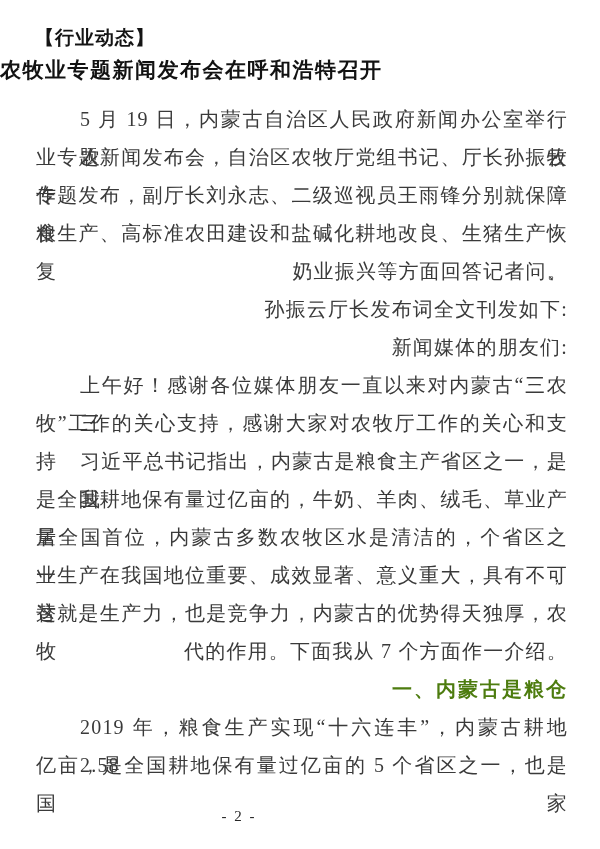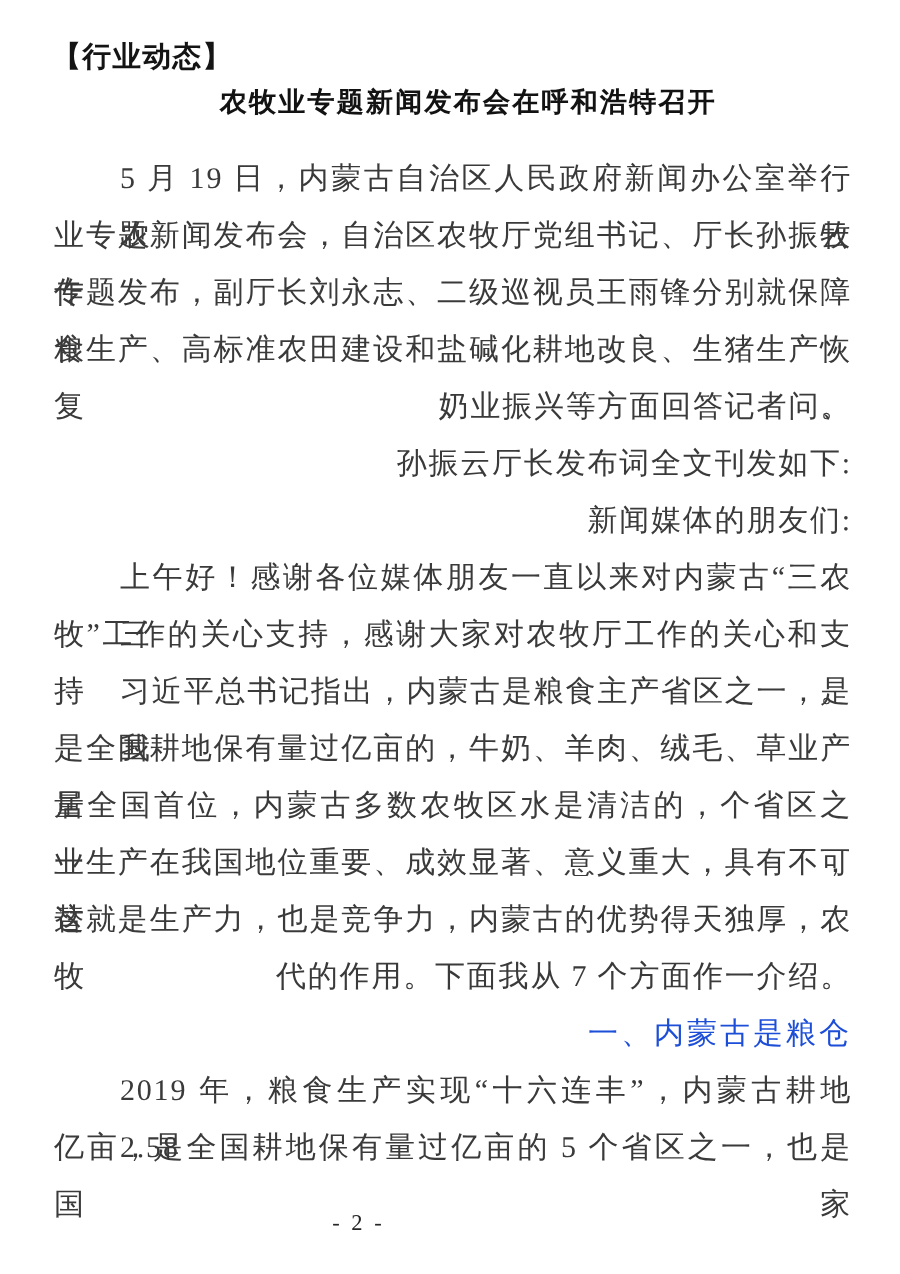--- a/index.html
+++ b/index.html
@@ -30,27 +30,27 @@
     font-size: 19px;
     letter-spacing: 1px;
     color: #141414;
   }
   .doc-title {
     position: absolute;
     left: 0;
     top: 52px;
     width: 100%;
     margin: 0;
-    text-align: right;
-    font-size: 18px;
+    text-align: left;
+    font-size: 21px;
     line-height: 36px;
     font-weight: 700;
     letter-spacing: 1.5px;
     color: #121212;
-    font-family: Liberation Mono, monospace;
+    font-family: Liberation Sans, sans-serif;
   }
   .doc-body {
     position: absolute;
     left: 36px;
     top: 100px;
     width: 532px;
     font-size: 20px;
     color: #3a3a3a;
   }
   .line {
@@ -61,23 +61,23 @@
   }
   .line.stretch {
     text-align: justify;
     text-align-last: justify;
     text-justify: inter-character;
   }
   .line.indent {
     padding-left: 44px;
   }
   .line.bold {
-    font-weight: 400;
+    font-weight: 700;
     letter-spacing: 2px;
-    color: #1d4ed8;
+    color: #4d7c0f;
   }
   .page-number {
     position: absolute;
     left: 0;
     top: 808px;
     width: 100%;
     text-align: center;
     font-size: 15px;
     letter-spacing: 2px;
     color: #262626;

